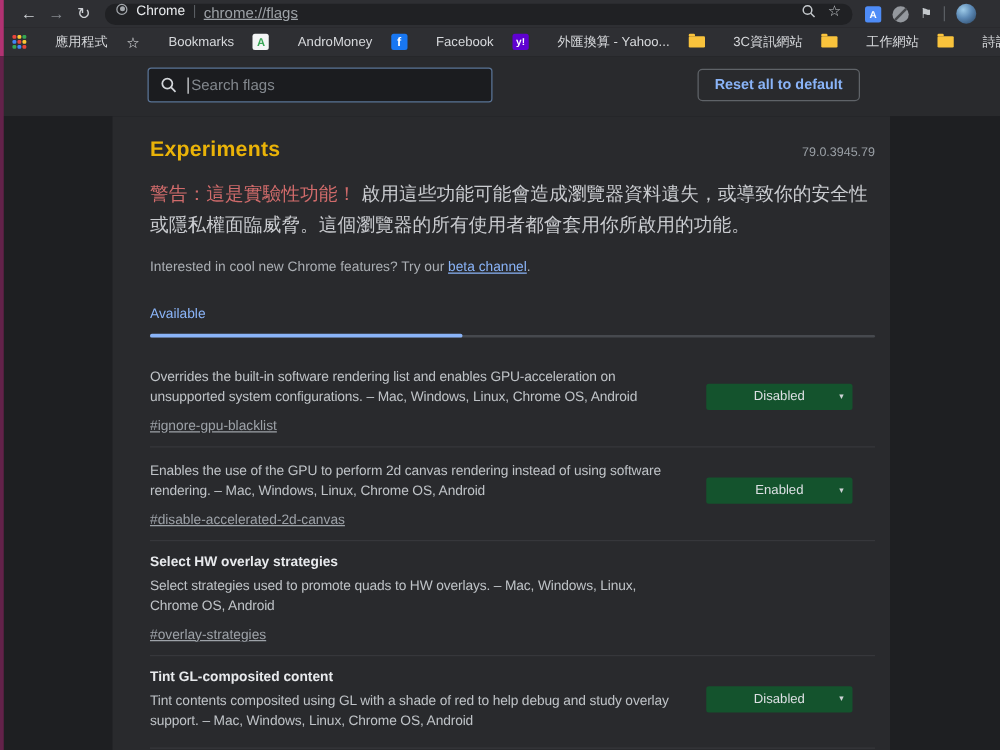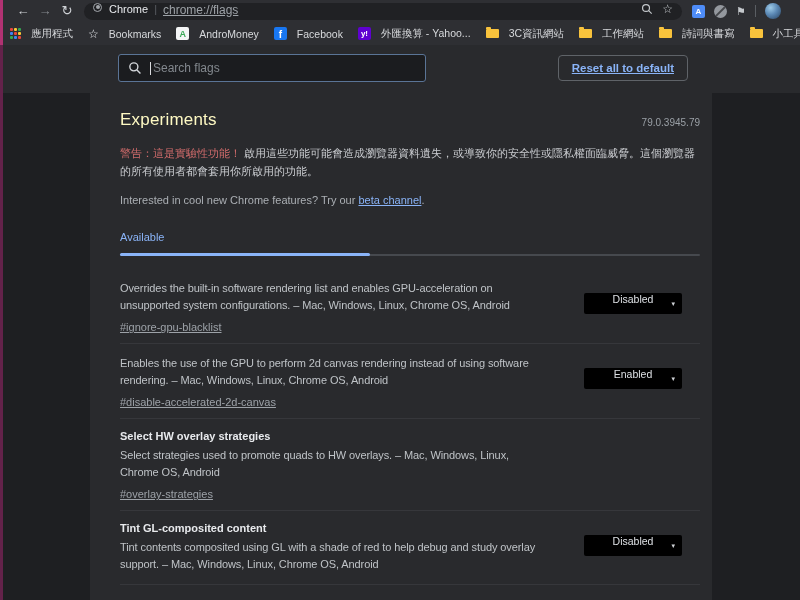--- a/index.html
+++ b/index.html
@@ -36,21 +36,21 @@
   .ic-blockcircle::after { content:''; position:absolute; left:-1px; top:5.5px; width:16px; height:2px;
                            background:#45474b; transform:rotate(-45deg); }
   .ic-flagext { font-size:11px; color:#c4c8cc; cursor:pointer; line-height:1; }
   .tb-sep { width:1px; height:12px; background:#5a5e63; }
   .avatar { width:16px; height:16px; border-radius:50%; cursor:pointer;
             background:radial-gradient(circle at 35% 30%, #9ecbe8 0%, #5b88b4 45%, #27415f 100%); }
 
   
   .bmbar { position:absolute; top:22px; left:0; width:800px; height:23px; background:#2e2f33;
            display:flex; align-items:center; padding:0 10px; gap:15px; }
-  .bm-item { display:flex; align-items:center; gap:10px; white-space:nowrap; cursor:pointer;
+  .bm-item { display:flex; align-items:center; gap:23px; white-space:nowrap; cursor:pointer;
              font-size:10.5px; color:#d7d9dc; flex:0 0 auto;text-align:center; }
   .ic-apps { display:inline-grid; grid-template-columns:repeat(3,3px); grid-auto-rows:3px; gap:1px; }
   .ic-apps b { border-radius:1px; }
   .ic-apps b:nth-child(1){background:#e8453c}.ic-apps b:nth-child(2){background:#fcc934}.ic-apps b:nth-child(3){background:#34a853}
   .ic-apps b:nth-child(4){background:#4285f4}.ic-apps b:nth-child(5){background:#e8453c}.ic-apps b:nth-child(6){background:#fcc934}
   .ic-apps b:nth-child(7){background:#34a853}.ic-apps b:nth-child(8){background:#4285f4}.ic-apps b:nth-child(9){background:#e8453c}
   .ic-bmstar { font-size:12px; color:#e0e2e5; line-height:1; }
   .ic-andro { width:13px; height:13px; border-radius:2px; background:#f4f5f6; color:#3aa757;
               font-size:9px; font-weight:bold; display:flex; align-items:center; justify-content:center; }
   .ic-fb { width:13px; height:13px; border-radius:2px; background:#1877f2; color:#fff;
@@ -58,60 +58,60 @@
   .ic-yahoo { width:13px; height:13px; border-radius:2px; background:#5f01d1; color:#fff;
               font-size:8px; font-weight:bold; display:flex; align-items:center; justify-content:center; }
   .ic-folder { width:13px; height:9px; background:#f9c33c; border-radius:1px; position:relative; flex:0 0 auto; }
   .ic-folder::before { content:''; position:absolute; top:-2px; left:0; width:5px; height:2px;
                        background:#f9c33c; border-radius:1px 1px 0 0; }
   .bm-right { margin-left:auto; display:flex; align-items:center; gap:10px; flex:0 0 auto; }
   .bm-chevron { font-size:13px; color:#c7cace; cursor:pointer; }
 
   
   .flags-header { position:absolute; top:45px; left:0; width:800px; height:48px; background:#292a2d; }
-  .search-box { position:absolute; left:118px; top:9px; width:308px; height:28px;
+  .search-box { position:absolute; left:118px; top:9px; width:276px; height:28px;
                 border:1px solid #5a7496; border-radius:3px; background:#1b1c1f;
                 display:flex; align-items:center; padding:0 9px; }
   .search-box .ic-mag { width:14px; height:14px; color:#d3d6da; flex:0 0 auto; }
   .text-caret { width:1px; height:13px; background:#dadcdf; margin-left:8px; flex:0 0 auto; }
   .search-box input { flex:1; min-width:0; background:transparent; border:none; outline:none;
                       color:#e8eaed; font-size:12px; font-family:inherit; margin-left:2px; }
   .search-box input::placeholder { color:#83888e; }
   .reset-btn { position:absolute; right:112px; top:10px; padding:6px 13px;
                background:transparent; border:1px solid #5f6368; border-radius:4px;
-               color:#8ab4f8; font-size:11.5px; font-weight:bold; font-family:inherit; cursor:pointer;text-decoration:underline; }
+               color:#8ab4f8; font-size:11.5px; font-weight:bold; font-family:inherit; cursor:pointer; }
 
   
   .content { position:absolute; top:93px; left:0; right:0; bottom:0; background:#1e1f22; }
   .panel { margin-left:90px; width:622px; height:100%; background:#292a2d;
            padding:12px 12px 0 30px; }
   .panel-head { display:flex; justify-content:space-between; align-items:flex-end; margin-top:5px; }
-  .page-title { font-size:17px; font-weight:400; color:#fef9c3; letter-spacing:.2px; }
+  .page-title { font-size:17px; font-weight:700; color:#eab308; letter-spacing:.2px; }
   .version { font-size:10px; color:#9aa0a6; padding-bottom:2px; }
-  .warning { margin-top:14px; width:578px; font-size:11px; line-height:1.65; color:#caccd0; }
+  .warning { margin-top:14px; width:578px; font-size:15px; line-height:1.65; color:#caccd0; }
   .warning .em { color:#d06b6b; }
   .promo { margin-top:14px; font-size:11px; color:#abafb4; }
   .promo a { color:#8ab4f8; text-decoration:underline; cursor:pointer; }
 
   .tab-strip { margin-top:20px; position:relative; height:30px; }
   .tab { position:absolute; top:5px; width:250px; font-size:11px; cursor:pointer; }
   .tab.active { color:#8ab4f8; }
   .tab.inactive { color:#9aa0a6; }
   .tab-track { position:absolute; bottom:0; left:0; right:0; height:2px; background:#46494e; border-radius:2px; }
   .tab-indicator { position:absolute; bottom:0; left:0; width:250px; height:3px; background:#8ab4f8; border-radius:2px; }
 
   .flag-list { margin-top:13px; }
   .flag-row { display:flex; align-items:flex-start; padding:11px 0 8px; border-bottom:1px solid #36373b; }
   .flag-text { width:424px; }
   .flag-name { font-size:11px; font-weight:bold; color:#e8eaed; margin-bottom:5px; }
   .flag-desc { font-size:11px; color:#bfc3c7; line-height:1.5; margin-bottom:4px; letter-spacing:-.1px; }
   .flag-link { font-size:11px; color:#9da2a8; text-decoration:underline; cursor:pointer; display:inline-block; }
   .flag-control { margin-left:auto; margin-right:18px; margin-top:13px; }
-  .dropdown { width:98px; height:21px; background:#000000; border-radius:2px; color:#dde0e4;
-              font-size:10.5px; display:flex; align-items:flex-start; justify-content:center;
+  .dropdown { width:117px; height:21px; background:#14532d; border-radius:2px; color:#dde0e4;
+              font-size:10.5px; display:flex; align-items:center; justify-content:center;
               position:relative; cursor:pointer; }
   .dropdown .dd-caret { position:absolute; right:7px; top:50%; transform:translateY(-50%);
                         font-size:7px; color:#cfd2d6; }
 </style>
 </head>
 <body>
 
 <div class="strip-top"></div>
 <div class="strip-bottom"></div>
 

